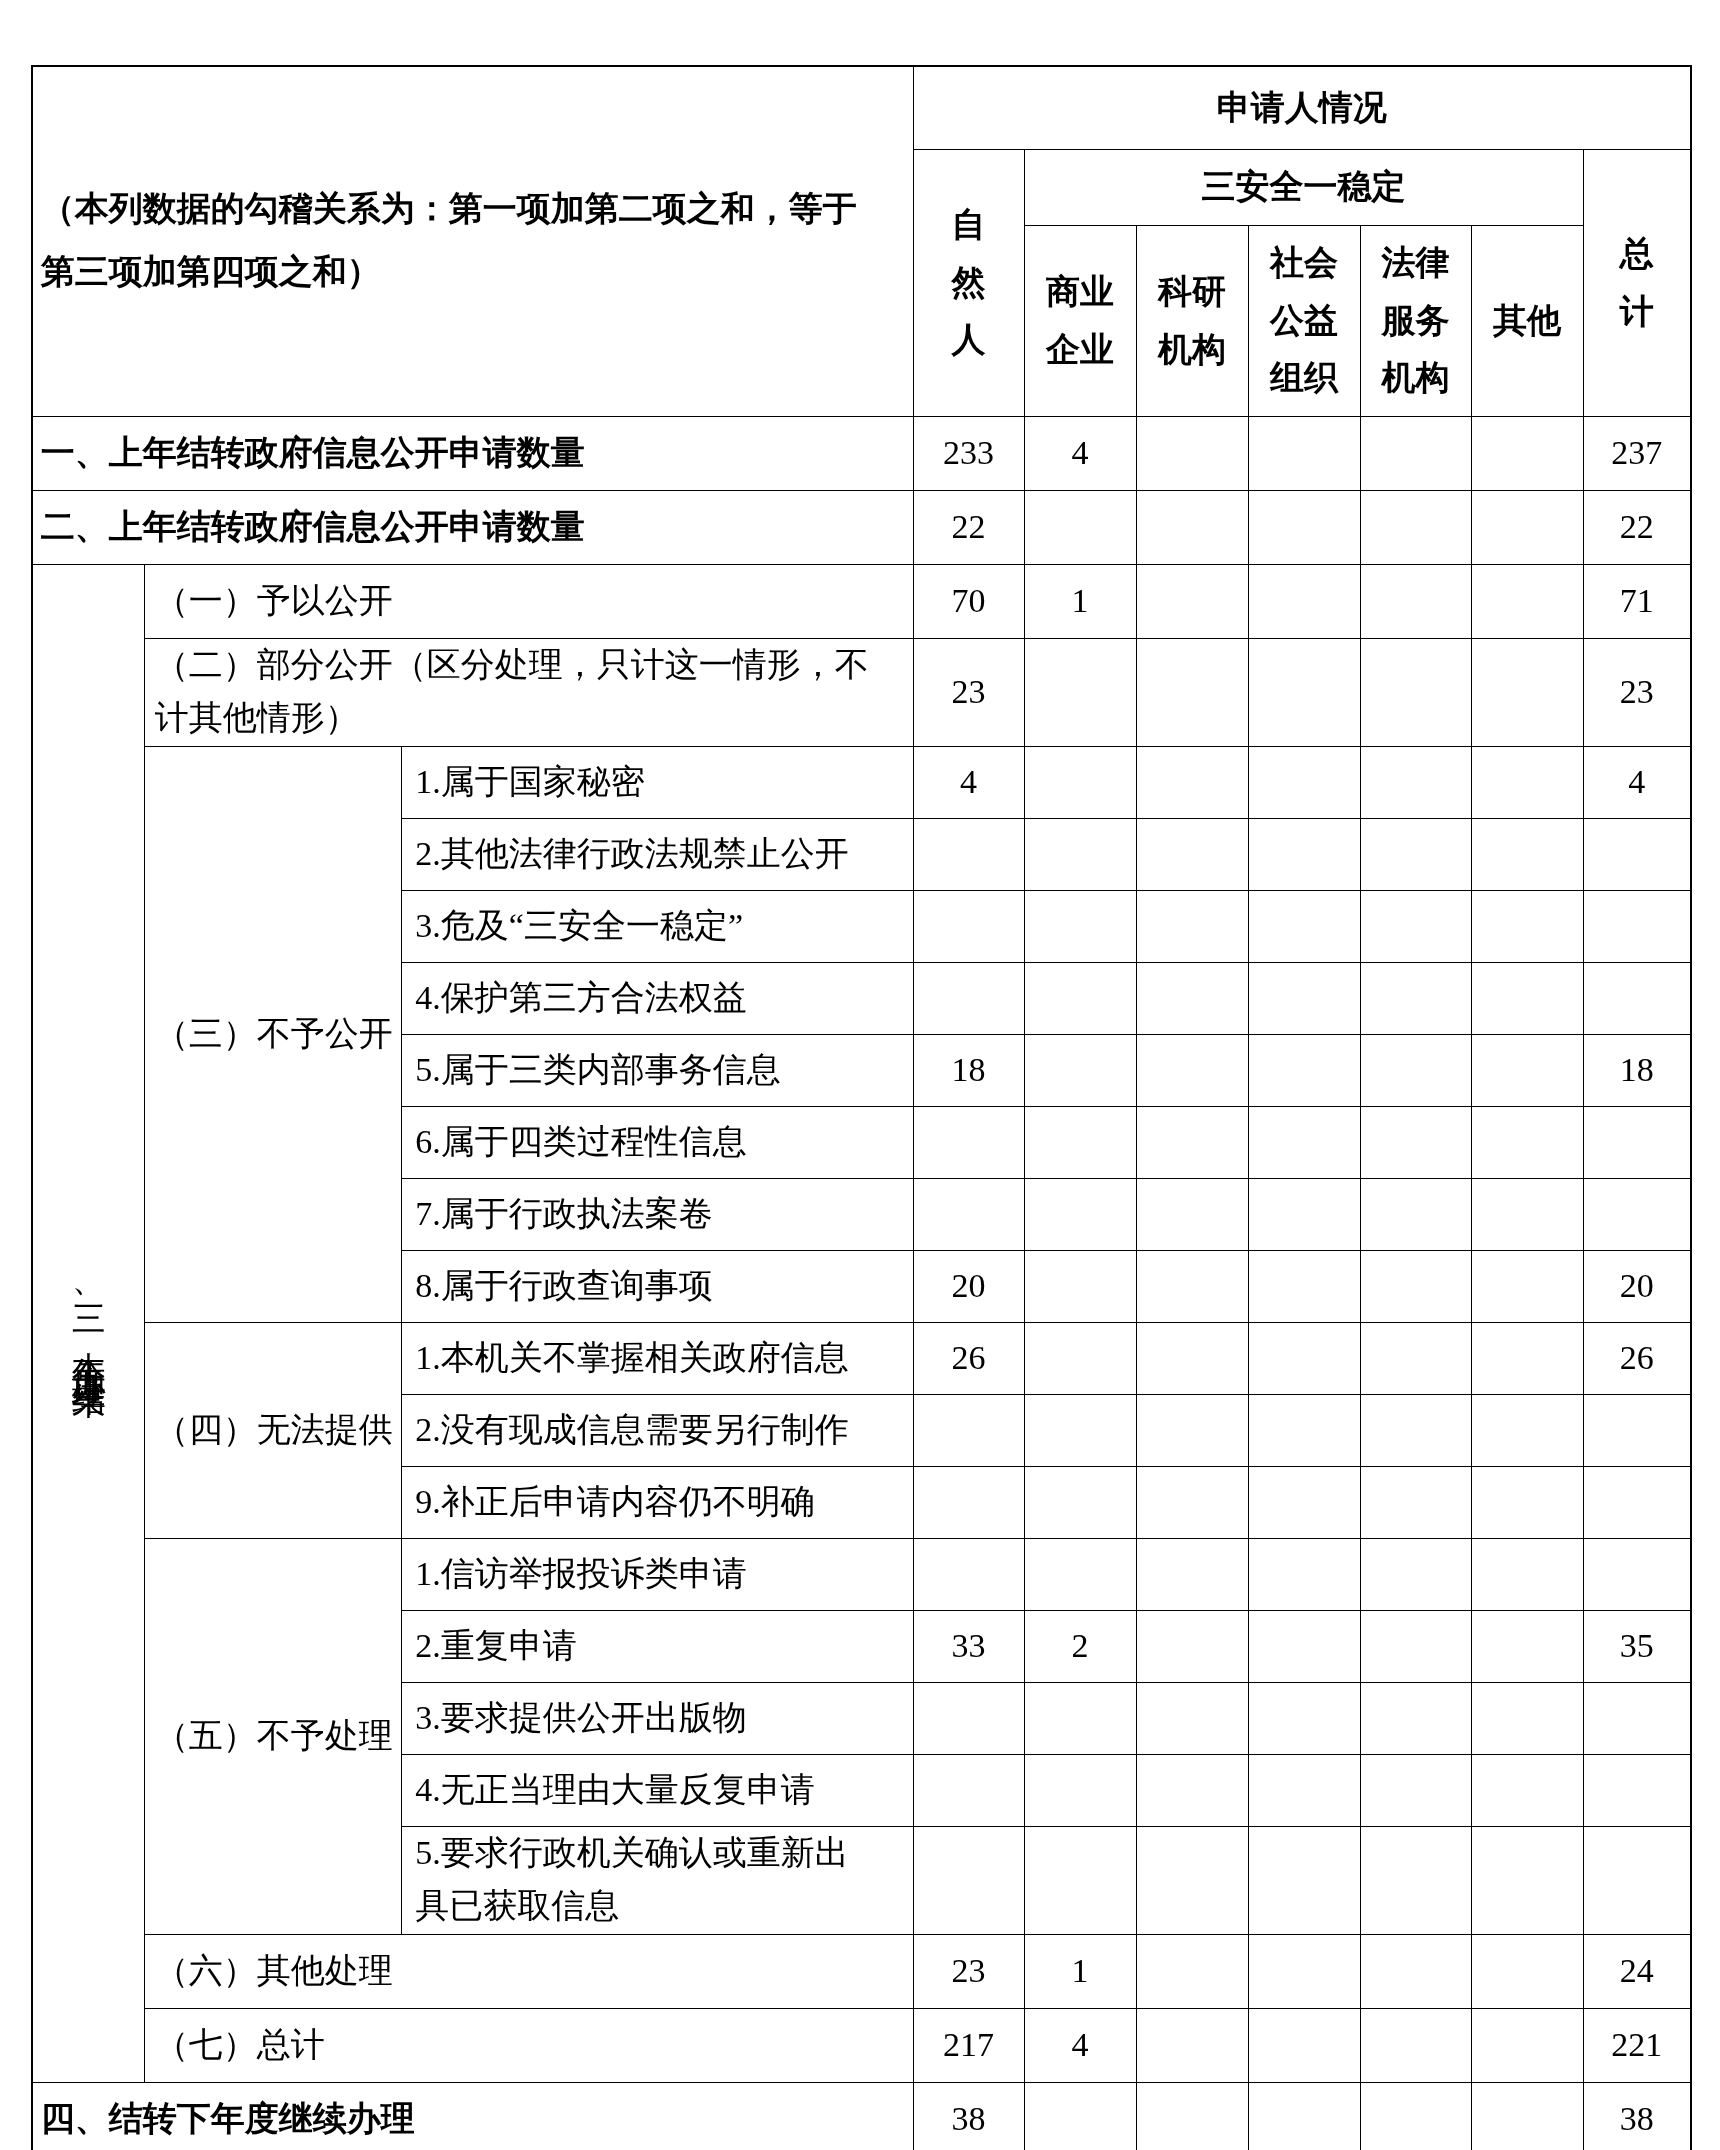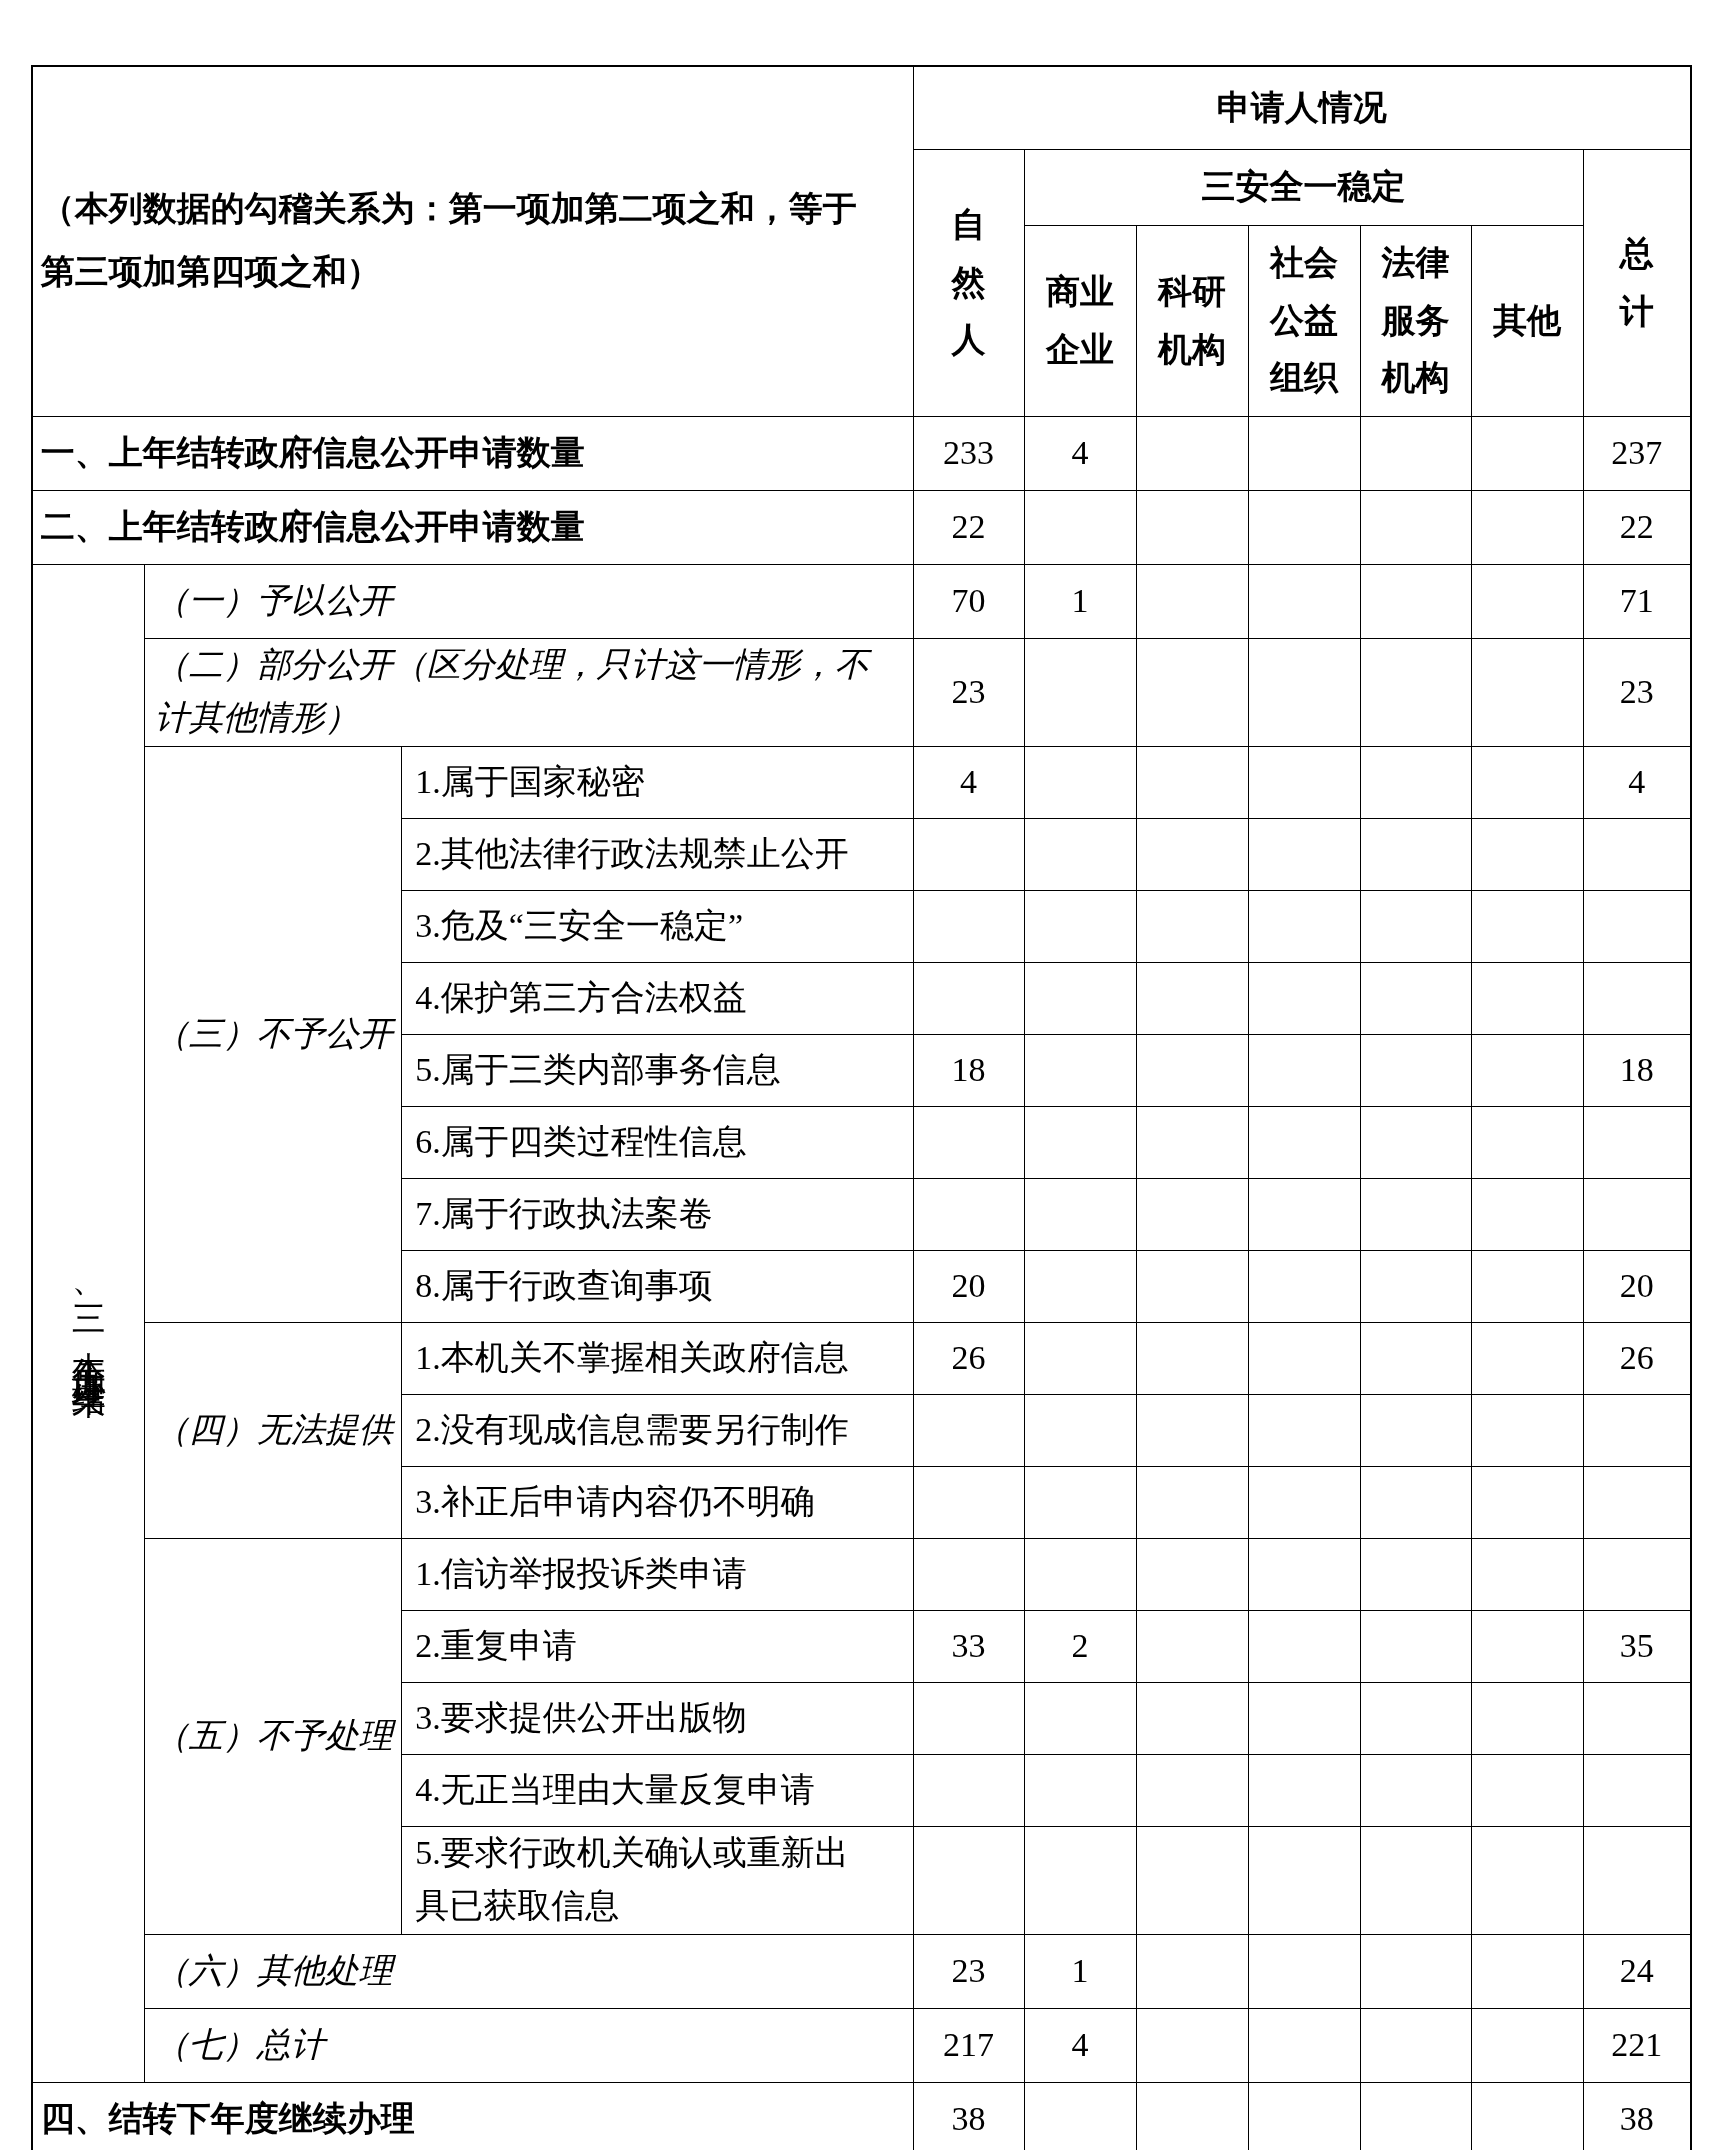--- a/index.html
+++ b/index.html
@@ -10,21 +10,21 @@
   td,th{border:1.7px solid #000;padding:0;vertical-align:middle;overflow:hidden;}
   
   tr.hr1{height:83px;} tr.hr2{height:76px;} tr.hr3{height:191px;}
   
   tr.rA{height:74px;} tr.rB{height:72px;} tr.rC{height:108px;}
   th{font-size:34px;font-weight:bold;white-space:pre-line;line-height:1.7;}
   .note{font-size:34px;font-weight:bold;text-align:left;vertical-align:middle;
         padding:4.3px 6px 4.3px 7.7px;white-space:pre-line;line-height:1.85;}
   .lbl{font-size:34px;text-align:left;}
   .top{font-weight:bold;padding-left:7.7px;}
-  .sec{padding-left:10.3px;font-style:italic;}
+  .sec{padding-left:10.3px;}
   .item{padding-left:13.8px;margin-left:8px;}
   .wrap{white-space:pre-line;line-height:1.55;}
   .num{font-size:34px;text-align:center;}
   .vhead{text-align:center;}
   .vhead span{writing-mode:vertical-rl;letter-spacing:6px;font-size:34px;display:inline-block;}
 </style>
 </head>
 <body>
 
 <div class="sheet">
@@ -213,21 +213,21 @@
   <td class="lbl item">2.没有现成信息需要另行制作</td>
   <td class="num"></td>
   <td class="num"></td>
   <td class="num"></td>
   <td class="num"></td>
   <td class="num"></td>
   <td class="num"></td>
   <td class="num"></td>
 </tr>
 <tr class="rB">
-  <td class="lbl item">3.补正后申请内容仍不明确</td>
+  <td class="lbl item">9.补正后申请内容仍不明确</td>
   <td class="num"></td>
   <td class="num"></td>
   <td class="num"></td>
   <td class="num"></td>
   <td class="num"></td>
   <td class="num"></td>
   <td class="num"></td>
 </tr>
 
 <tr class="rB">

